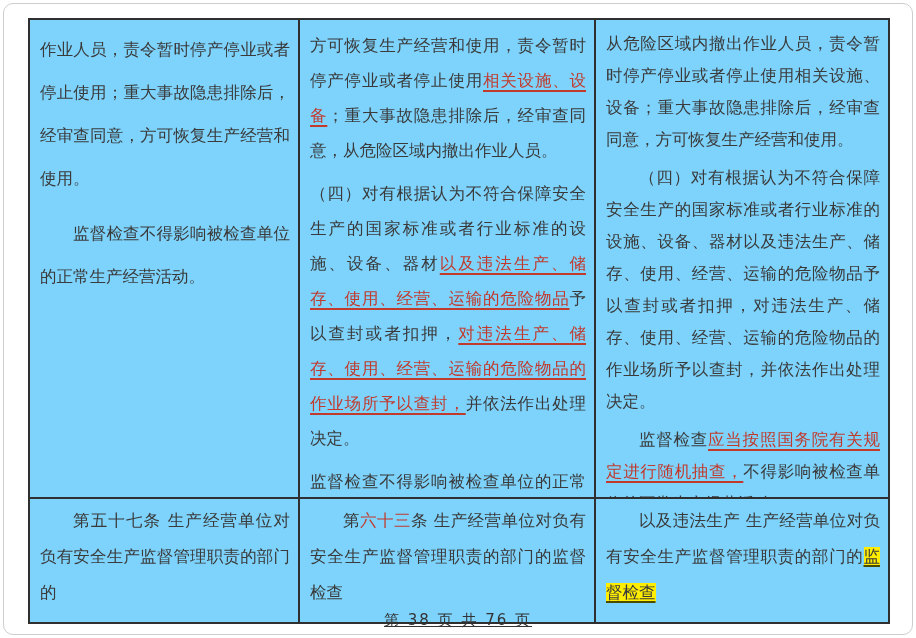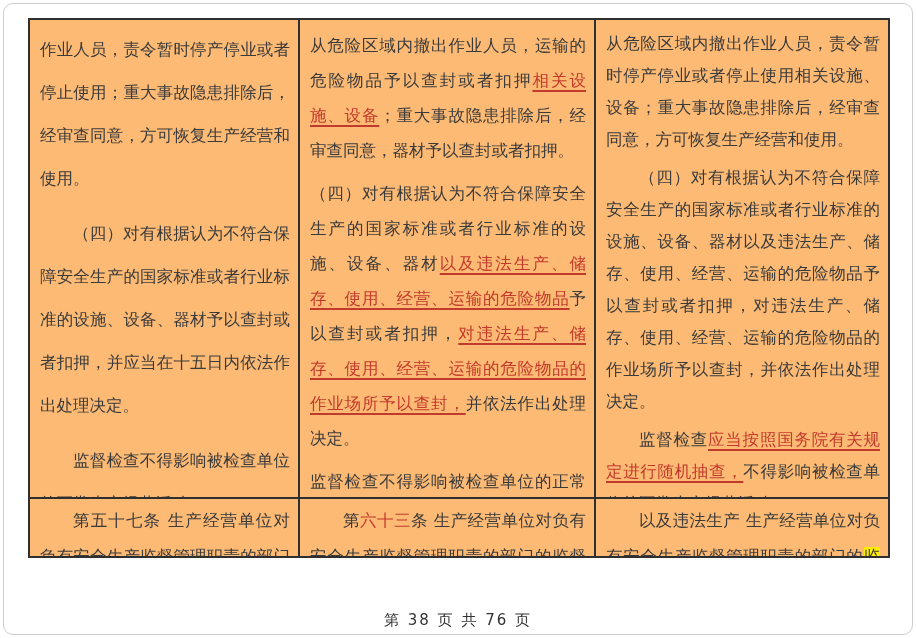--- a/index.html
+++ b/index.html
@@ -11,27 +11,27 @@
     overflow:hidden;
   }
   .photo-frame{
     position:absolute;inset:3px;
     border:1px solid #cdcdcd;
     border-radius:10px;
     pointer-events:none;
   }
   .doc-table{
     position:absolute;left:28px;top:18px;
-    width:862px;height:540px;
+    width:862px;height:606px;
     box-sizing:border-box;
     border:2px solid #2f2f2f;
     display:grid;
     grid-template-columns:270px 296px 1fr;
     grid-template-rows:477px 1fr;
-    background:#fdba74;
+    background:#7dd3fc;
   }
   .cell{
     box-sizing:border-box;
     border-right:2px solid #2f2f2f;
     overflow:hidden;
     padding:8px 8px 0 10px;
     text-align:justify;
   }
   .cell.last{border-right:none;}
   .cell.foot{border-top:2px solid #2f2f2f;padding-top:4px;}
@@ -62,35 +62,35 @@
     text-decoration:underline;
     text-decoration-color:#4a4a00;
     text-decoration-thickness:1.5px;
     text-underline-offset:3px;
   }
   .page-footer{
     position:absolute;left:0;right:0;bottom:8px;
     text-align:center;
     font-size:15px;color:#333333;
     letter-spacing:2px;
+    text-decoration:underline;
   }
 </style>
 </head>
 <body>
 
 <div class="photo-frame"></div>
 
 <div class="doc-table">
   <div class="cell c1">
       <p class="para"><span class="seg normal">作业人员，责令暂时停产停业或者停止使用；重大事故隐患排除后，经审查同意，方可恢复生产经营和使用。</span></p>
-      <p class="para indent"><span class="seg normal">（四）对有根据认为不符合保障安全生产的国家标准或者行业标准的设施、设备、器材予以查封或者扣押，并应当在十五日内依法作出处理决定。</span></p>
       <p class="para indent"><span class="seg normal">监督检查不得影响被检查单位的正常生产经营活动。</span></p>
     </div>
   <div class="cell c2">
-      <p class="para"><span class="seg normal">从危险区域内撤出作业人员，运输的危险物品予以查封或者扣押</span><span class="seg red-underline">相关设施、设备</span><span class="seg normal">；重大事故隐患排除后，经审查同意，器材予以查封或者扣押。</span></p>
+      <p class="para"><span class="seg normal">方可恢复生产经营和使用，责令暂时停产停业或者停止使用</span><span class="seg red-underline">相关设施、设备</span><span class="seg normal">；重大事故隐患排除后，经审查同意，从危险区域内撤出作业人员。</span></p>
       <p class="para"><span class="seg normal">（四）对有根据认为不符合保障安全生产的国家标准或者行业标准的设施、设备、器材</span><span class="seg red-underline">以及违法生产、储存、使用、经营、运输的危险物品</span><span class="seg normal">予以查封或者扣押，</span><span class="seg red-underline">对违法生产、储存、使用、经营、运输的危险物品的作业场所予以查封，</span><span class="seg normal">并依法作出处理决定。</span></p>
       <p class="para"><span class="seg normal">监督检查不得影响被检查单位的正常生产经营活动。</span></p>
     </div>
   <div class="cell c3 last">
       <p class="para"><span class="seg normal">从危险区域内撤出作业人员，责令暂时停产停业或者停止使用相关设施、设备；重大事故隐患排除后，经审查同意，方可恢复生产经营和使用。</span></p>
       <p class="para indent"><span class="seg normal">（四）对有根据认为不符合保障安全生产的国家标准或者行业标准的设施、设备、器材以及违法生产、储存、使用、经营、运输的危险物品予以查封或者扣押，对违法生产、储存、使用、经营、运输的危险物品的作业场所予以查封，并依法作出处理决定。</span></p>
       <p class="para indent"><span class="seg normal">监督检查</span><span class="seg red-underline">应当按照国务院有关规定进行随机抽查，</span><span class="seg normal">不得影响被检查单位的正常生产经营活动。</span></p>
     </div>
   <div class="cell foot">
       <p class="para indent"><span class="seg bold">第五十七条</span><span class="seg normal"> 生产经营单位对负有安全生产监督管理职责的部门的</span></p>

